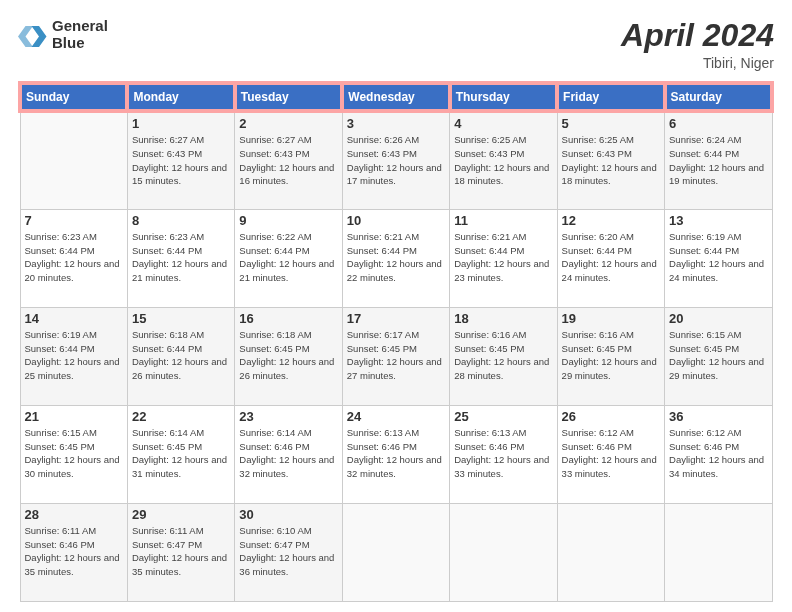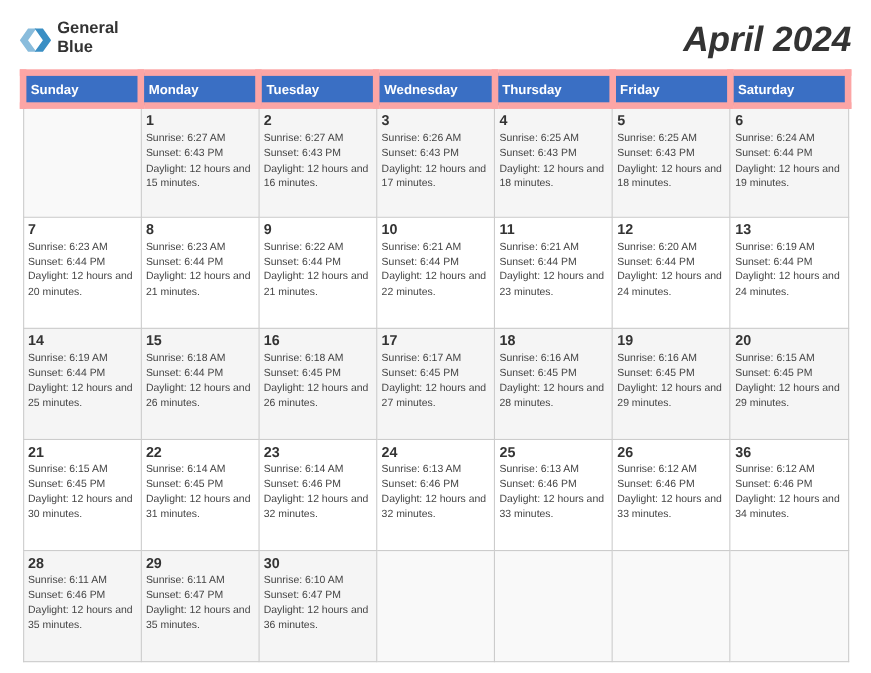--- a/index.html
+++ b/index.html
@@ -60,21 +60,21 @@
       border-collapse: collapse;
       width: 100%;
       table-layout: fixed;
     }
     .calendar th {
       background: #3a6fc4;
       color: #fff;
       font-size: 12px;
       font-weight: bold;
       padding: 5px 4px;
-      border: 6px solid #fca5a5;
+      border: 4px solid #fca5a5;
       text-align: left;
     }
     .calendar td {
       border: 1px solid #ccc;
       vertical-align: top;
       padding: 3px 4px;
       font-size: 10px;
       color: #333;
       height: 82px;
     }
@@ -113,20 +113,21 @@
         <polygon points="28,8 38,22 28,36 18,36 28,22 18,8" fill="#3a8fc4"></polygon>
         <polygon points="20,8 10,22 20,36 10,36 0,22 10,8" fill="#3a8fc4" opacity="0.6"></polygon>
       </svg>
       <div class="logo-text">
         <span>General</span>
         <span>Blue</span>
       </div>
     </div>
     <div class="title-block">
       <div class="main-title">April 2024</div>
+      <div class="subtitle">Tibiri, Niger</div>
     </div>
   </div>
 
   <table class="calendar">
     <thead>
       <tr>
       <th>Sunday</th>
           <th>Monday</th>
           <th>Tuesday</th>
           <th>Wednesday</th>

